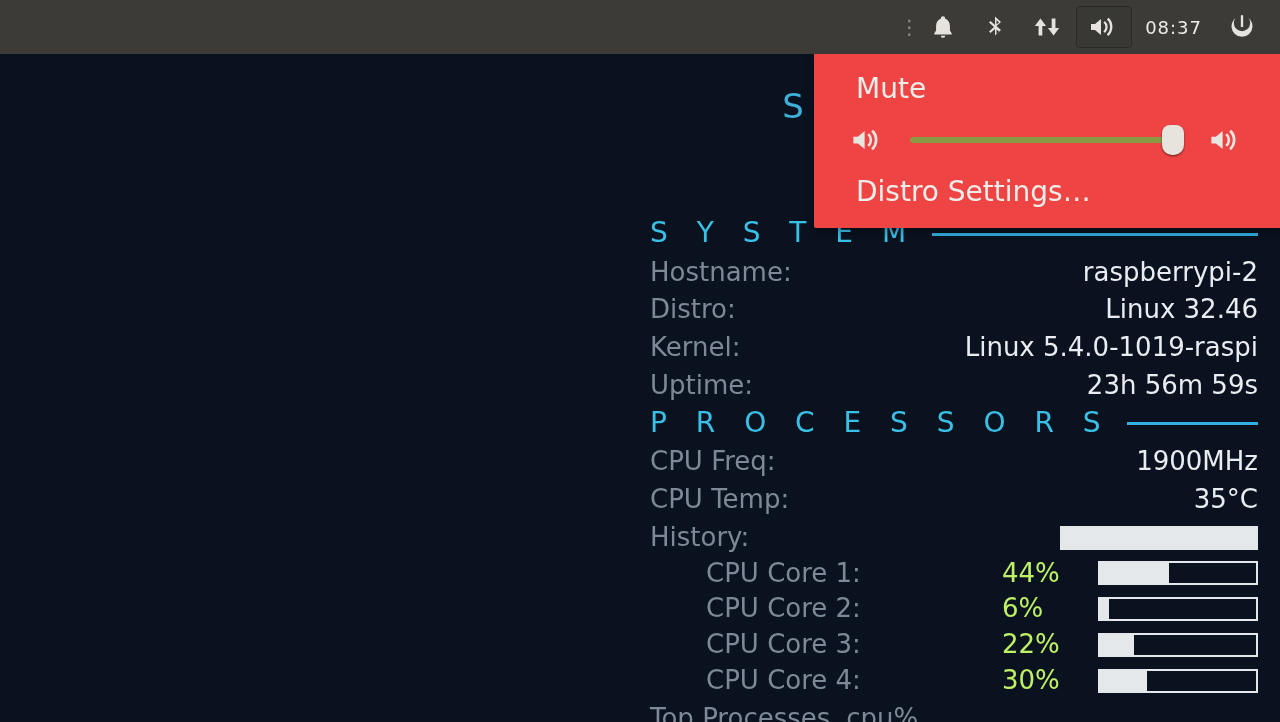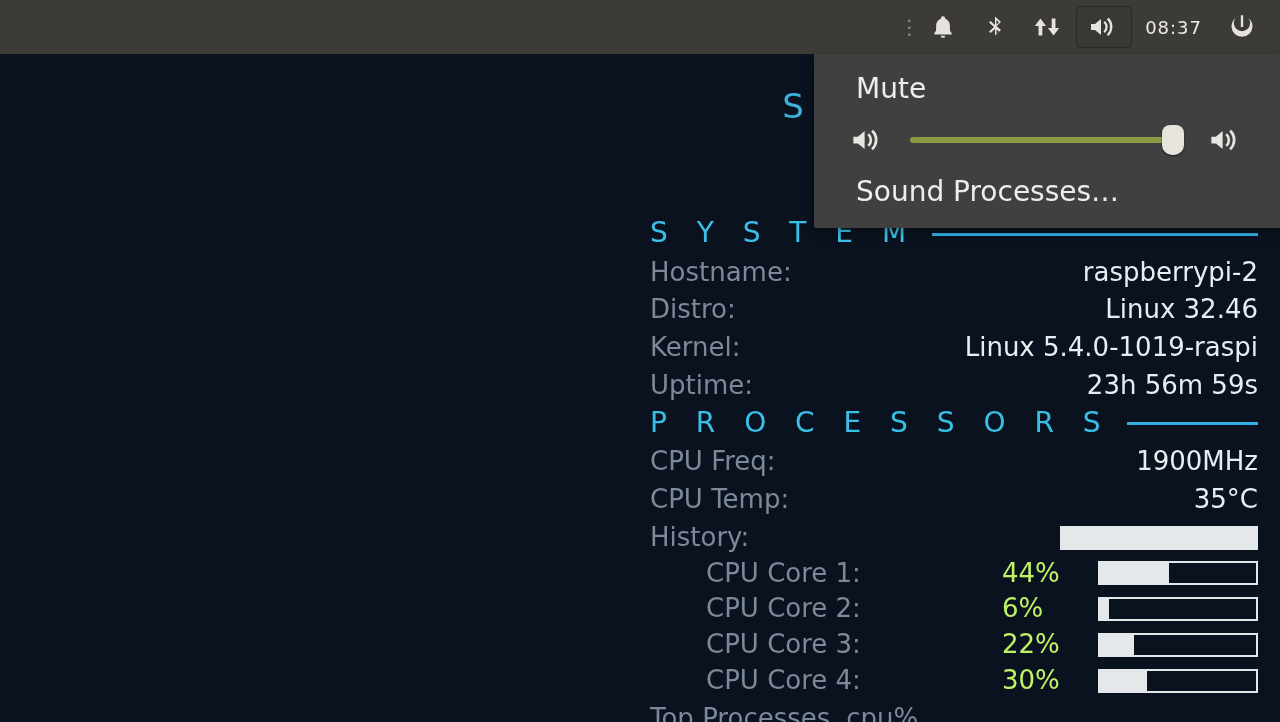--- a/index.html
+++ b/index.html
@@ -63,21 +63,21 @@
   .conky .bar > .fill { position: absolute; left: 0; top: 0; bottom: 0; background: #e5e8eb; }
   .conky .hist-bar {
     width: 198px; height: 24px; border: 2px solid #e5e8eb; background: #e5e8eb;
   }
   .conky .kv.hist .v { display: flex; align-items: center; }
   .conky .top-proc { color: #7d8996; margin-top: 4px; display: flex; justify-content: flex-start; gap: 16px; }
 
   
   .popover {
     position: fixed; top: 54px; left: 814px; right: 0; height: 174px;
-    background: #404040; color: #ededea; z-index: 20;
+    background: #ef4444; color: #ededea; z-index: 20;
     padding: 10px 0 6px 0;
     border-bottom-left-radius: 2px;
     box-shadow: 0 4px 10px rgba(0,0,0,.3);
   }
   .popover .item {
     padding: 8px 42px; font-size: 28px; cursor: pointer;
   }
   .popover .slider-row {
     display: flex; align-items: center; gap: 24px; padding: 12px 36px;
   }
@@ -134,21 +134,21 @@
     <svg width="36" height="30" viewBox="0 0 32 24">
         <path d="M3 9v6h4l6 5V4L7 9H3zm14-3a8 8 0 0 1 0 12l-1.6-1.6a5.8 5.8 0 0 0 0-8.8L17 6zm3.4-3.4A12.5 12.5 0 0 1 20.4 21l-1.6-1.6a10.2 10.2 0 0 0 0-14.8l1.6-1.6z"></path>
       </svg>
     <div class="track">
       <div class="thumb" style="left: 96%;"></div>
     </div>
     <svg width="36" height="30" viewBox="0 0 32 24">
         <path d="M3 9v6h4l6 5V4L7 9H3zm14-3a8 8 0 0 1 0 12l-1.6-1.6a5.8 5.8 0 0 0 0-8.8L17 6zm3.4-3.4A12.5 12.5 0 0 1 20.4 21l-1.6-1.6a10.2 10.2 0 0 0 0-14.8l1.6-1.6z"></path>
       </svg>
   </div>
-  <div class="item">Sound Processes…</div>
+  <div class="item">Distro Settings…</div>
 </div>
 
 <div class="conky">
   <div class="title-big">S Y S T E M</div>
   <div class="date">Fri</div>
 
   <div class="section">
     <span class="section-label">S Y S T E M</span>
     <span class="section-rule"></span>
   </div>

